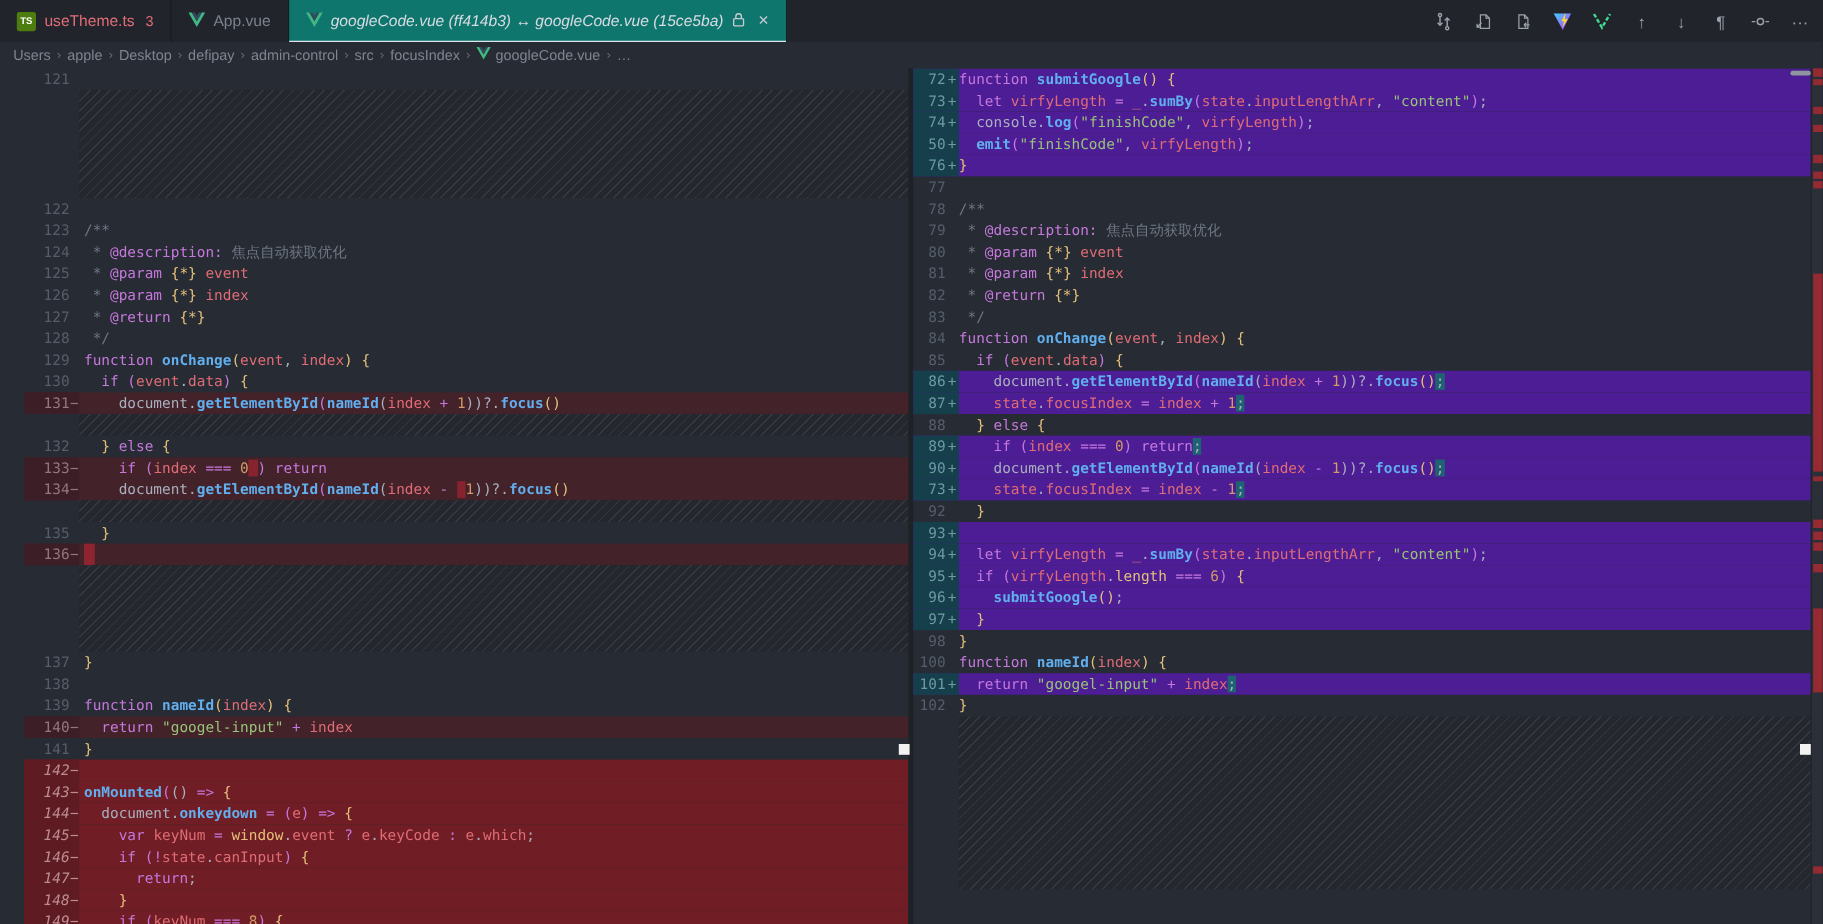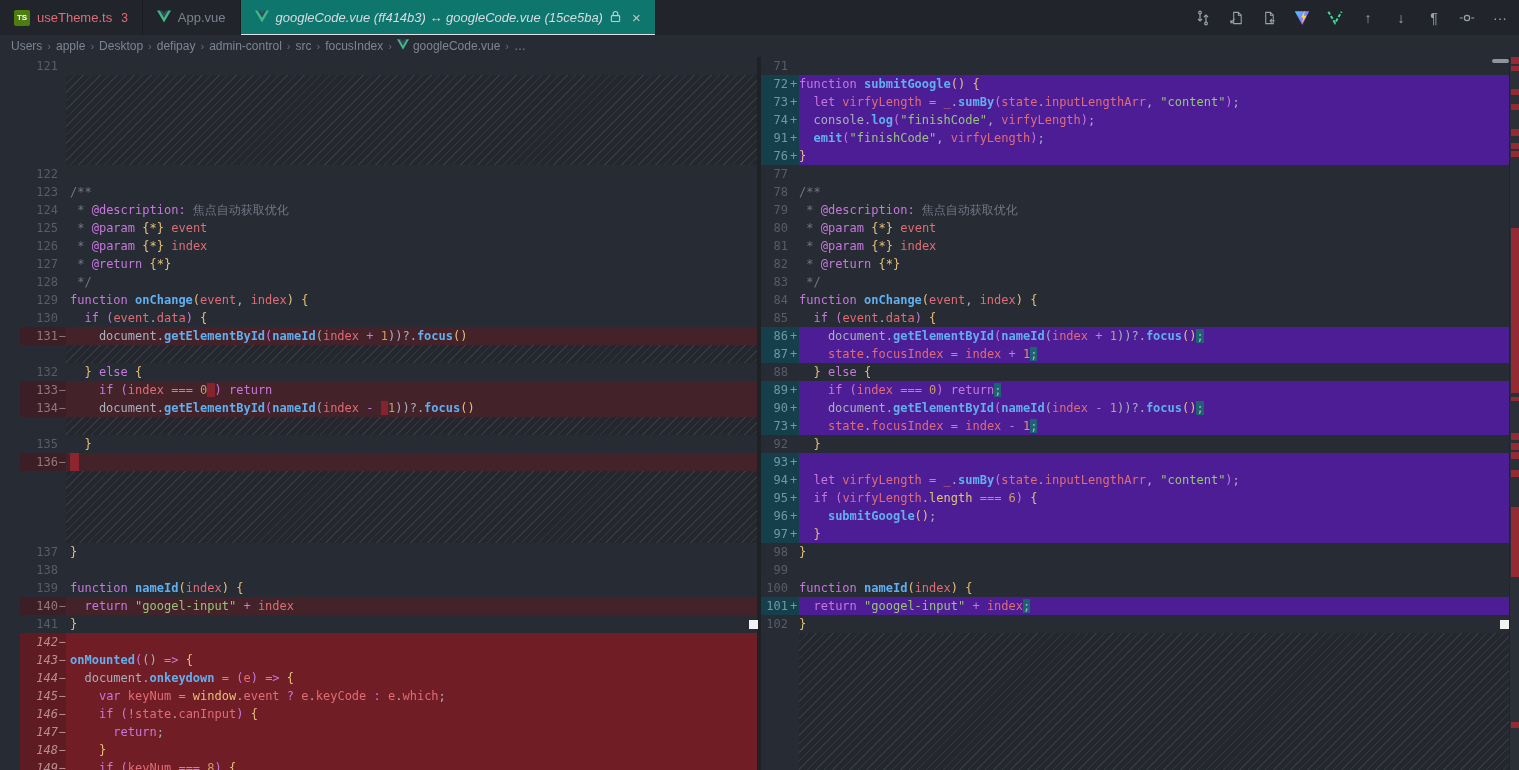--- a/index.html
+++ b/index.html
@@ -424,27 +424,20 @@
         <div class="row t-delb">
           <div class="gut">
             <span class="num">149</span>
             <span class="sign">−</span>
           </div>
           <div class="code"><span class="tk-d">    </span><span class="tk-p">if </span><span class="tk-p">(</span><span class="tk-v">keyNum</span><span class="tk-p"> === </span><span class="tk-n">8</span><span class="tk-p">) </span><span class="tk-g">{</span></div>
         </div>
       </div>
     <div class="sash"></div>
     <div class="pane right" id="paneR">
-        <div class="row t-ctx">
-          <div class="gut">
-            <span class="num">71</span>
-            <span class="sign"></span>
-          </div>
-          <div class="code"></div>
-        </div>
         <div class="row t-add">
           <div class="gut">
             <span class="num">72</span>
             <span class="sign">+</span>
           </div>
           <div class="code"><span class="tk-p">function </span><span class="tk-f">submitGoogle</span><span class="tk-g">() {</span></div>
         </div>
         <div class="row t-add">
           <div class="gut">
             <span class="num">73</span>
@@ -454,21 +447,21 @@
         </div>
         <div class="row t-add">
           <div class="gut">
             <span class="num">74</span>
             <span class="sign">+</span>
           </div>
           <div class="code"><span class="tk-d">  console</span><span class="tk-d">.</span><span class="tk-f">log</span><span class="tk-p">(</span><span class="tk-s">"finishCode"</span><span class="tk-d">, </span><span class="tk-v">virfyLength</span><span class="tk-p">)</span><span class="tk-d">;</span></div>
         </div>
         <div class="row t-add">
           <div class="gut">
-            <span class="num">91</span>
+            <span class="num">50</span>
             <span class="sign">+</span>
           </div>
           <div class="code"><span class="tk-d">  </span><span class="tk-f">emit</span><span class="tk-p">(</span><span class="tk-s">"finishCode"</span><span class="tk-d">, </span><span class="tk-v">virfyLength</span><span class="tk-p">)</span><span class="tk-d">;</span></div>
         </div>
         <div class="row t-add">
           <div class="gut">
             <span class="num">76</span>
             <span class="sign">+</span>
           </div>
           <div class="code"><span class="tk-g">}</span></div>
@@ -619,27 +612,20 @@
             <span class="sign">+</span>
           </div>
           <div class="code"><span class="tk-d">  </span><span class="tk-g">}</span></div>
         </div>
         <div class="row t-ctx">
           <div class="gut">
             <span class="num">98</span>
             <span class="sign"></span>
           </div>
           <div class="code"><span class="tk-g">}</span></div>
-        </div>
-        <div class="row t-ctx">
-          <div class="gut">
-            <span class="num">99</span>
-            <span class="sign"></span>
-          </div>
-          <div class="code"></div>
         </div>
         <div class="row t-ctx">
           <div class="gut">
             <span class="num">100</span>
             <span class="sign"></span>
           </div>
           <div class="code"><span class="tk-p">function </span><span class="tk-f">nameId</span><span class="tk-g">(</span><span class="tk-v">index</span><span class="tk-g">) {</span></div>
         </div>
         <div class="row t-add">
           <div class="gut">

